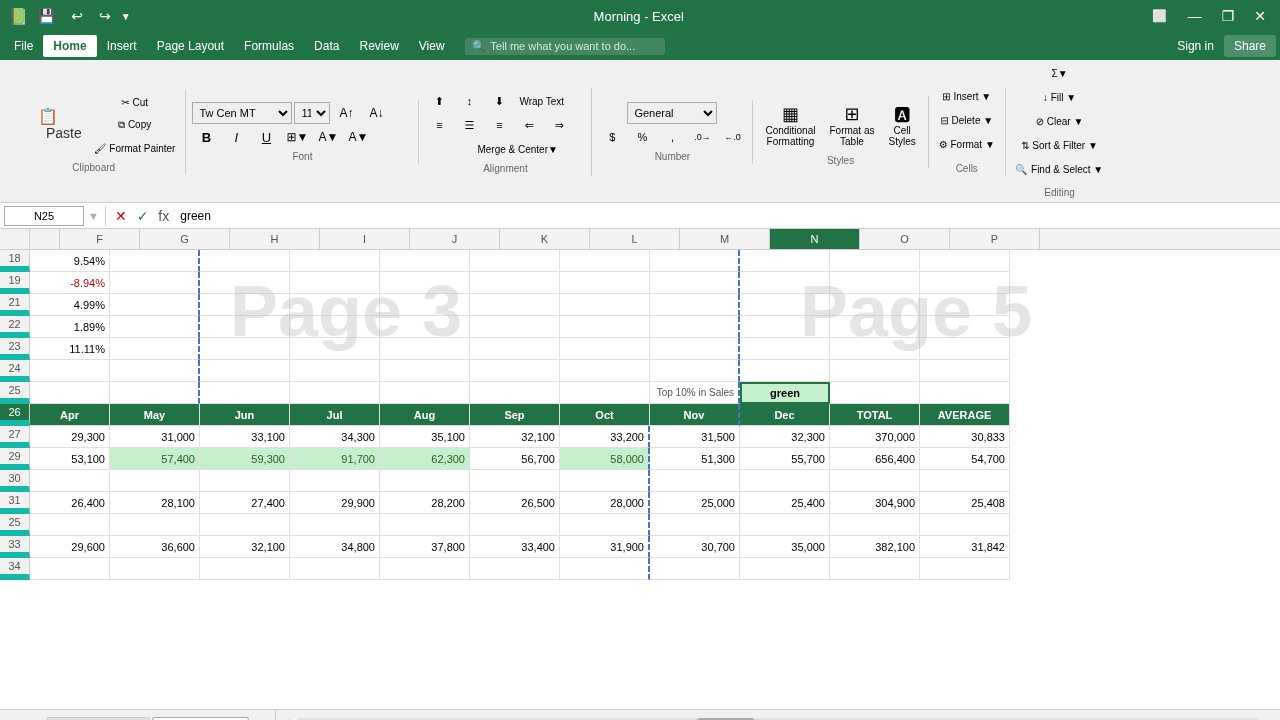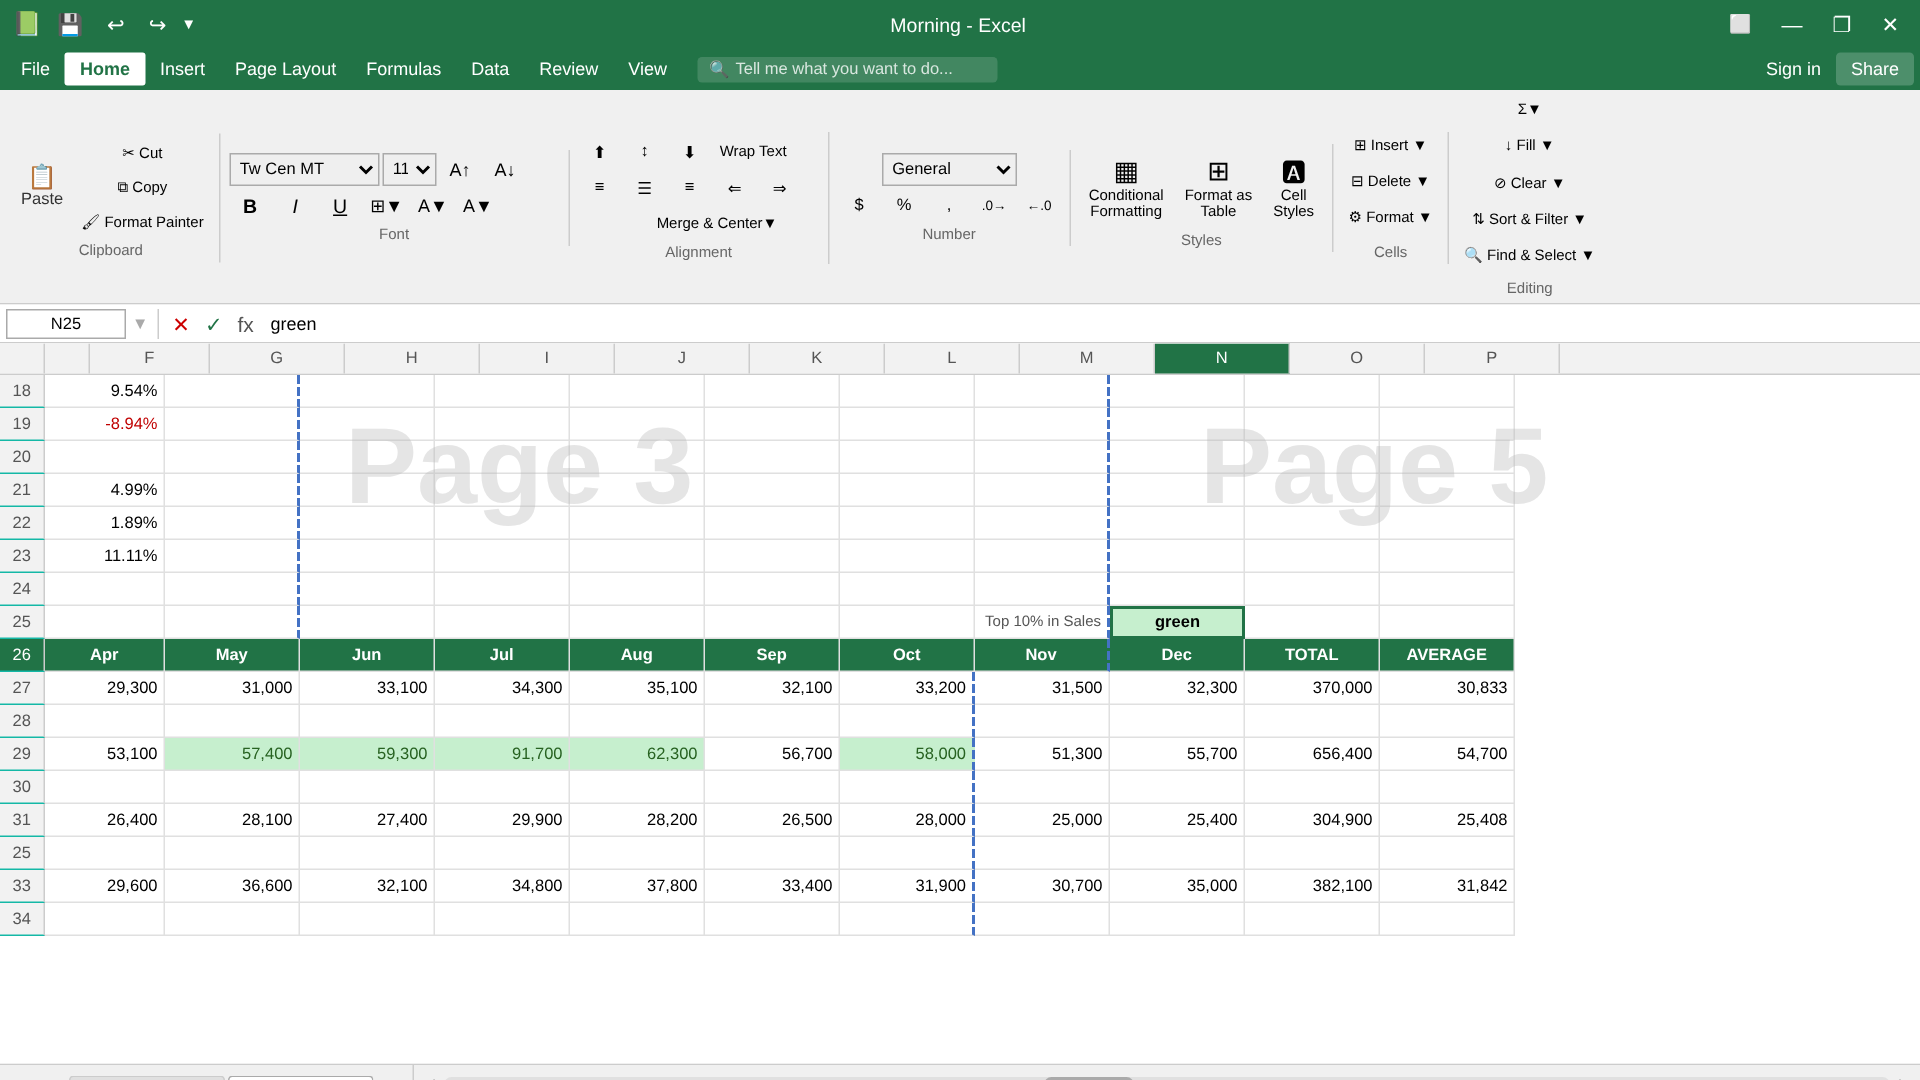--- a/index.html
+++ b/index.html
@@ -81,21 +81,21 @@
       font-size: 11px;
       min-width: 28px;
       min-height: 22px;
     }
     .rb-btn.large {
       min-height: 54px;
       padding: 4px 6px;
       font-size: 10px;
     }
     .rb-icon { font-size: 16px; line-height: 1; }
-    .rb-label { font-size: 11px; color: #333; }
+    .rb-label { font-size: 14px; color: #333; margin-left: 32px; }
 
     .font-select {
       width: 100px;
       height: 22px;
       font-size: 11px;
       border: 1px solid #aaa;
       padding: 1px 2px;
     }
     .size-select {
       width: 36px;
@@ -163,21 +163,21 @@
     .corner-cell {
       width: 30px;
       min-width: 30px;
       border-right: 1px solid #ccc;
       background: #f2f2f2;
     }
     .row-num-cell {
       width: 30px;
       min-width: 30px;
       border-right: 1px solid #ccc;
-      border-bottom: 1px solid #14b8a6;
+      border-bottom: 6px solid #14b8a6;
       background: #f2f2f2;
       text-align: center;
       font-size: 11px;
       color: #555;
       display: flex;
       align-items: center;
       justify-content: center;
     }
     .col-header {
       border-right: 1px solid #ccc;
@@ -516,34 +516,20 @@
       <div class="grid-cell" style="width:90px;"></div>
       <div class="grid-cell" style="width:90px;"></div>
       <div class="grid-cell" style="width:90px;"></div>
       <div class="grid-cell" style="width:90px;"></div>
       <div class="grid-cell dashed-border-right" style="width:90px;"></div>
       <div class="grid-cell" style="width:90px;"></div>
       <div class="grid-cell" style="width:90px;"></div>
       <div class="grid-cell" style="width:90px;"></div>
     </div>
 
-    <div class="grid-row">
-      <div class="row-num-cell">20</div>
-      <div class="grid-cell" style="width:80px;"></div>
-      <div class="grid-cell dashed-border-right" style="width:90px;"></div>
-      <div class="grid-cell" style="width:90px;"></div>
-      <div class="grid-cell" style="width:90px;"></div>
-      <div class="grid-cell" style="width:90px;"></div>
-      <div class="grid-cell" style="width:90px;"></div>
-      <div class="grid-cell" style="width:90px;"></div>
-      <div class="grid-cell dashed-border-right" style="width:90px;"></div>
-      <div class="grid-cell" style="width:90px;"></div>
-      <div class="grid-cell" style="width:90px;"></div>
-      <div class="grid-cell" style="width:90px;"></div>
-    </div>
 
     <div class="grid-row">
       <div class="row-num-cell">21</div>
       <div class="grid-cell right" style="width:80px;">4.99%</div>
       <div class="grid-cell dashed-border-right" style="width:90px;"></div>
       <div class="grid-cell" style="width:90px;"></div>
       <div class="grid-cell" style="width:90px;"></div>
       <div class="grid-cell" style="width:90px;"></div>
       <div class="grid-cell" style="width:90px;"></div>
       <div class="grid-cell" style="width:90px;"></div>
@@ -636,34 +622,20 @@
       <div class="grid-cell right" style="width:90px;">34,300</div>
       <div class="grid-cell right" style="width:90px;">35,100</div>
       <div class="grid-cell right" style="width:90px;">32,100</div>
       <div class="grid-cell right dashed-border-right" style="width:90px; border-right:2px dashed #4472c4;">33,200</div>
       <div class="grid-cell right" style="width:90px;">31,500</div>
       <div class="grid-cell right" style="width:90px;">32,300</div>
       <div class="grid-cell right" style="width:90px;">370,000</div>
       <div class="grid-cell right" style="width:90px;">30,833</div>
     </div>
 
-    <div class="grid-row">
-      <div class="row-num-cell">28</div>
-      <div class="grid-cell" style="width:80px;"></div>
-      <div class="grid-cell" style="width:90px;"></div>
-      <div class="grid-cell" style="width:90px;"></div>
-      <div class="grid-cell" style="width:90px;"></div>
-      <div class="grid-cell" style="width:90px;"></div>
-      <div class="grid-cell" style="width:90px;"></div>
-      <div class="grid-cell dashed-border-right" style="width:90px; border-right:2px dashed #4472c4;"></div>
-      <div class="grid-cell" style="width:90px;"></div>
-      <div class="grid-cell" style="width:90px;"></div>
-      <div class="grid-cell" style="width:90px;"></div>
-      <div class="grid-cell" style="width:90px;"></div>
-    </div>
 
     <div class="grid-row">
       <div class="row-num-cell">29</div>
       <div class="grid-cell right" style="width:80px;">53,100</div>
       <div class="grid-cell right green-bg" style="width:90px;">57,400</div>
       <div class="grid-cell right green-bg" style="width:90px;">59,300</div>
       <div class="grid-cell right green-bg" style="width:90px;">91,700</div>
       <div class="grid-cell right green-bg" style="width:90px;">62,300</div>
       <div class="grid-cell right" style="width:90px;">56,700</div>
       <div class="grid-cell right green-bg dashed-border-right" style="width:90px; border-right:2px dashed #4472c4;">58,000</div>

